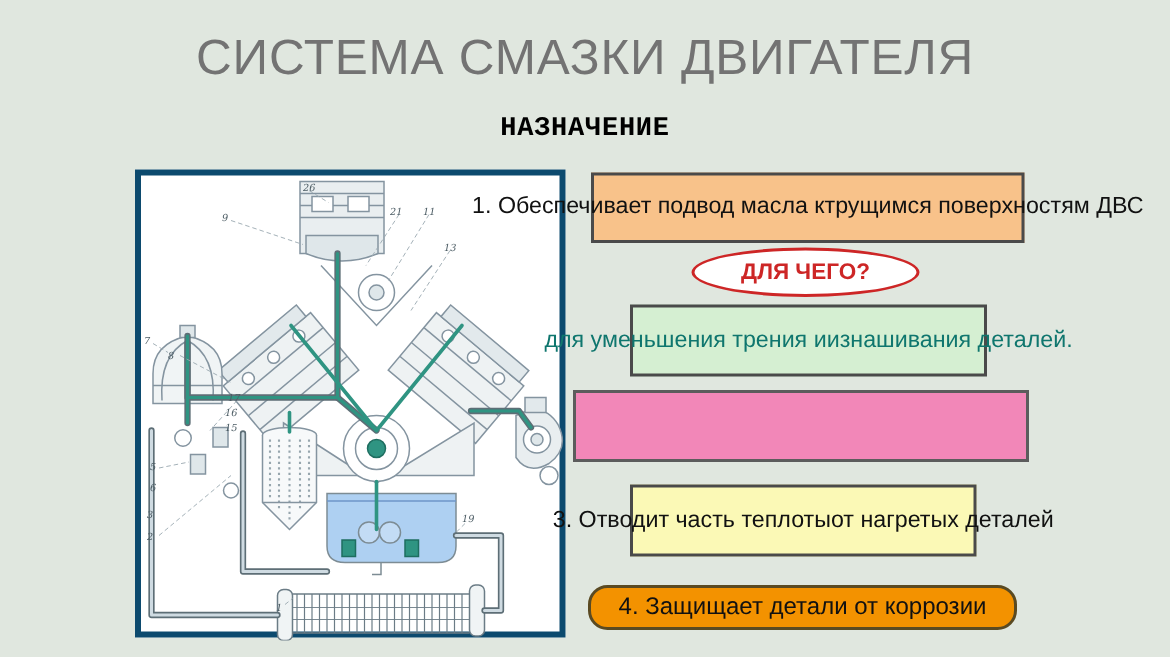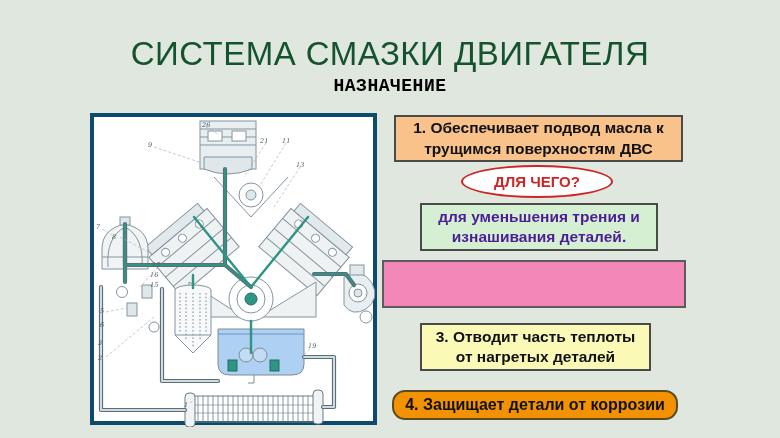--- a/index.html
+++ b/index.html
@@ -15,41 +15,41 @@
   .subtitle{
     position:absolute;top:76px;left:0;width:780px;text-align:center;
     font-size:18px;font-weight:bold;letter-spacing:.5px;color:#151515;
   }
   .panel{
     position:absolute;left:90px;top:113px;width:287px;height:312px;
     background:#ffffff;border:4px solid #0c4a6e;box-sizing:border-box;
   }
   .callout{
     position:absolute;box-sizing:border-box;border:2px solid #4a4a4a;
-    display:flex;flex-direction:column;justify-content:center;align-items:center;
-    text-align:center;font-weight:bold;color:#111;line-height:1.3;
+    display:flex;flex-direction:row;justify-content:center;align-items:center;
+    text-align:center;font-weight:normal;color:#111;line-height:1.3;
   }
   .callout span{display:block;white-space:nowrap;}
   .box1{left:394px;top:115px;width:289px;height:47px;font-size:15.5px;}
   .oval{
     position:absolute;left:461px;top:165px;width:152px;height:33px;
     box-sizing:border-box;border:2px solid #cd2626;border-radius:50%;
     background:#ffffff;color:#cd2626;font-weight:bold;font-size:15px;
     display:flex;align-items:center;justify-content:center;
   }
   .answer{left:420px;top:203px;width:238px;height:48px;font-size:15.5px;}
   .box2{left:382px;top:260px;width:304px;height:48px;font-size:15.5px;}
   .box3{left:420px;top:323px;width:231px;height:48px;font-size:15.5px;}
   .box4{left:392px;top:390px;width:286px;height:30px;font-size:16px;border-radius:13px;}
   svg text{font-family:"DejaVu Serif",serif;font-style:italic;font-size:6.5px;fill:#4c5c64;}
 </style>
 </head>
 <body style="background-color: rgb(224, 231, 223);">
 
-<div class="title" style="color: #14532d; margin-top: 16px;">СИСТЕМА СМАЗКИ ДВИГАТЕЛЯ</div>
+<div class="title" style="color: #737373;">СИСТЕМА СМАЗКИ ДВИГАТЕЛЯ</div>
 
 <div class="subtitle" style="color: #000000; font-family: Liberation Mono, monospace;">НАЗНАЧЕНИЕ</div>
 
 <div class="panel" style="background-color: rgb(255, 255, 255);">
   <svg width="285" height="310" viewBox="0 0 285 310">
 
     <g stroke="#8494a0" fill="#eef2f3" stroke-width="1">
 
       <rect x="106" y="4" width="56" height="48" fill="#e9eef0"></rect>
       <line x1="106" y1="12" x2="162" y2="12" fill="none"></line>
@@ -202,21 +202,21 @@
 
 <div class="callout box1" style="background-color: rgb(248, 194, 138); border-color: rgb(74, 74, 74); color: rgb(17, 17, 17);">
   <span>1. Обеспечивает подвод масла к</span>
   <span>трущимся поверхностям ДВС</span>
 </div>
 
 <div class="oval" style="background-color: rgb(255, 255, 255); border-color: rgb(205, 38, 38); color: rgb(205, 38, 38);">
   <span>ДЛЯ ЧЕГО?</span>
 </div>
 
-<div class="callout answer" style="background-color: rgb(213, 239, 210); border-color: rgb(74, 74, 74); color: #4c1d95;">
+<div class="callout answer" style="background-color: rgb(213, 239, 210); border-color: rgb(74, 74, 74); color: #0f766e;">
   <span>для уменьшения трения и</span>
   <span>изнашивания деталей.</span>
 </div>
 
 <div class="callout box2" style="background-color: rgb(242, 135, 184); border-color: rgb(92, 92, 92); color: rgb(17, 17, 17);">
 </div>
 
 <div class="callout box3" style="background-color: rgb(251, 249, 182); border-color: rgb(74, 74, 74); color: rgb(17, 17, 17);">
   <span>3. Отводит часть теплоты</span>
   <span>от нагретых деталей</span>

